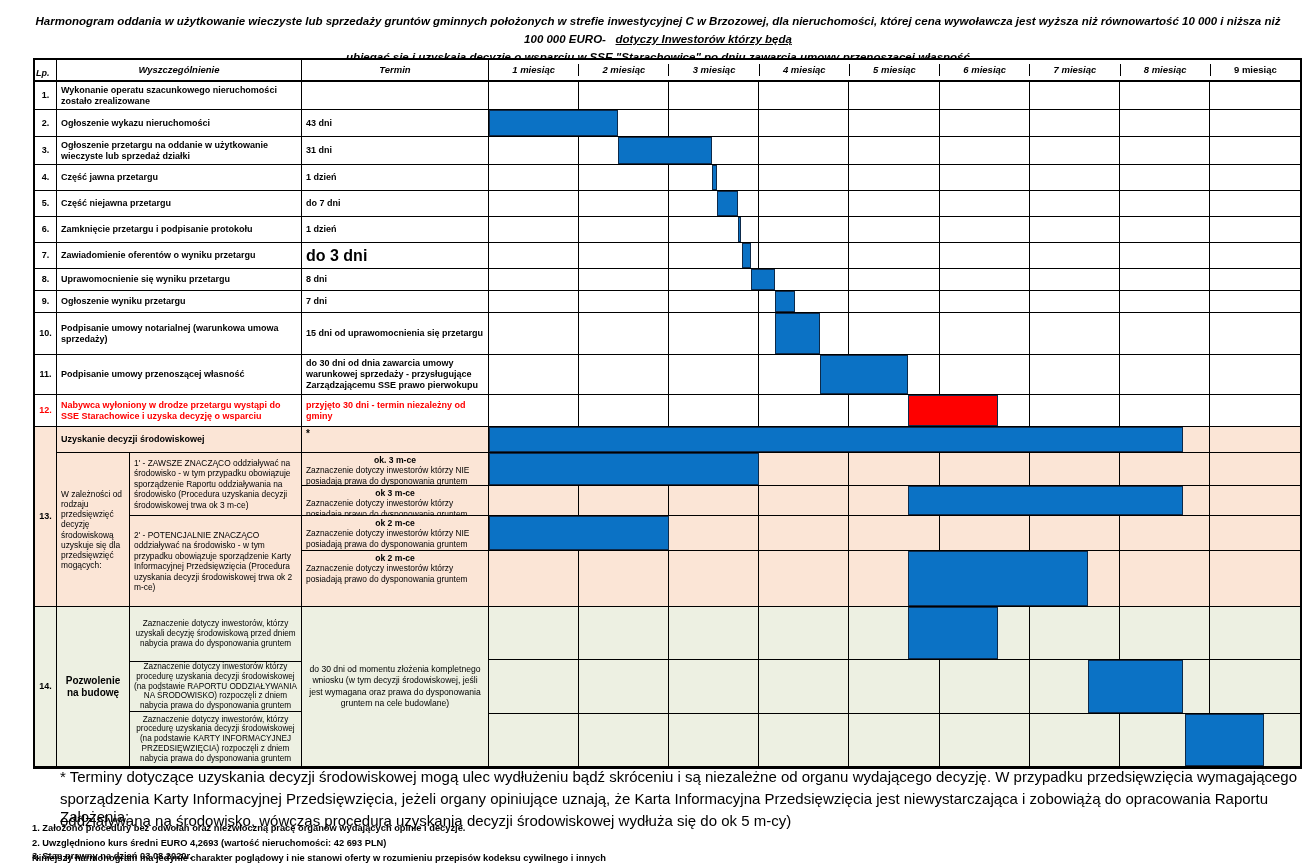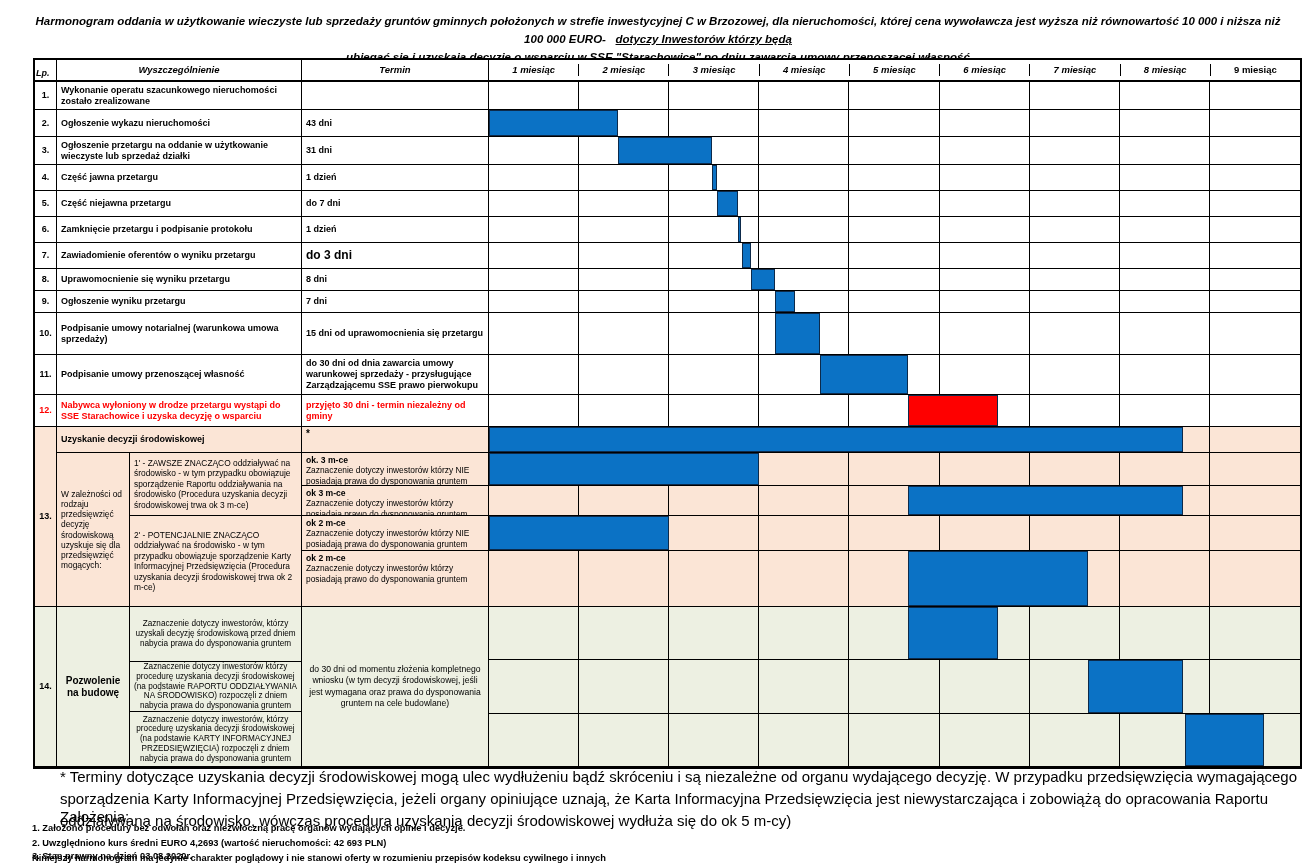--- a/index.html
+++ b/index.html
@@ -27,21 +27,21 @@
   .mh:last-child{border-right:none;font-style:normal;}
   .red{color:#fe0000;}
   .bold{font-weight:bold;}
   .center{justify-content:center;text-align:center;}
   .b13 .cell{background:#fbe5d6;}
   .b14 .cell{background:#edf0e2;}
   .b13 .gantt,.b14 .gantt{background:transparent;}
   .b13{background:#fbe5d6;}
   .b14{background:#edf0e2;}
   .tnote{display:block;padding:2px 4px;font-weight:normal;font-size:8.4px;line-height:1.22;}
-  .tnote b{display:block;font-size:8.6px;}
+  .tnote b{display:block;font-size:8.6px;text-align:center;}
   .b14 .wyszB{justify-content:center;text-align:center;font-size:8.2px;line-height:1.18;padding:1px 3px;}
   .star{font-size:10px;align-items:flex-start;}
   .foot{position:absolute;left:32px;width:1262px;font-size:15px;font-weight:normal;line-height:1.45;margin-left:28px;}
   .f-star{top:766px;}
   .f-zal{top:806px;}
   .f-line{left:32px;position:absolute;font-size:9.3px;font-weight:bold;}
   .f1{top:823px;}
   .f2{top:838px;}
   .f3{top:851px;}
   .f4{top:864px;transform:translateY(-100%);top:863px;}
@@ -165,21 +165,21 @@
         <div class="vline" style="left: calc(55.5556% - 1px);"></div>
         <div class="vline" style="left: calc(66.6667% - 1px);"></div>
         <div class="vline" style="left: calc(77.7778% - 1px);"></div>
         <div class="vline" style="left: calc(88.8889% - 1px);"></div>
         <div class="bar" title="Zamknięcie przetargu i podpisanie protokołu" style="left: 30.6667%; width: 0.444444%; background: rgb(11, 114, 197);"></div>
       </div>
   </div>
   <div class="row" style="height:26px">
     <div class="cell lp">7.</div>
     <div class="cell wysz">Zawiadomienie oferentów o wyniku przetargu</div>
-    <div class="cell termin" style="font-size:12px">do 3 dni</div>
+    <div class="cell termin" style="font-size:16px">do 3 dni</div>
     <div class="cell gantt">
         <div class="vline" style="left: calc(11.1111% - 1px);"></div>
         <div class="vline" style="left: calc(22.2222% - 1px);"></div>
         <div class="vline" style="left: calc(33.3333% - 1px);"></div>
         <div class="vline" style="left: calc(44.4444% - 1px);"></div>
         <div class="vline" style="left: calc(55.5556% - 1px);"></div>
         <div class="vline" style="left: calc(66.6667% - 1px);"></div>
         <div class="vline" style="left: calc(77.7778% - 1px);"></div>
         <div class="vline" style="left: calc(88.8889% - 1px);"></div>
         <div class="bar" title="Zawiadomienie oferentów o wyniku przetargu" style="left: 31.2222%; width: 1.11111%; background: rgb(11, 114, 197);"></div>

